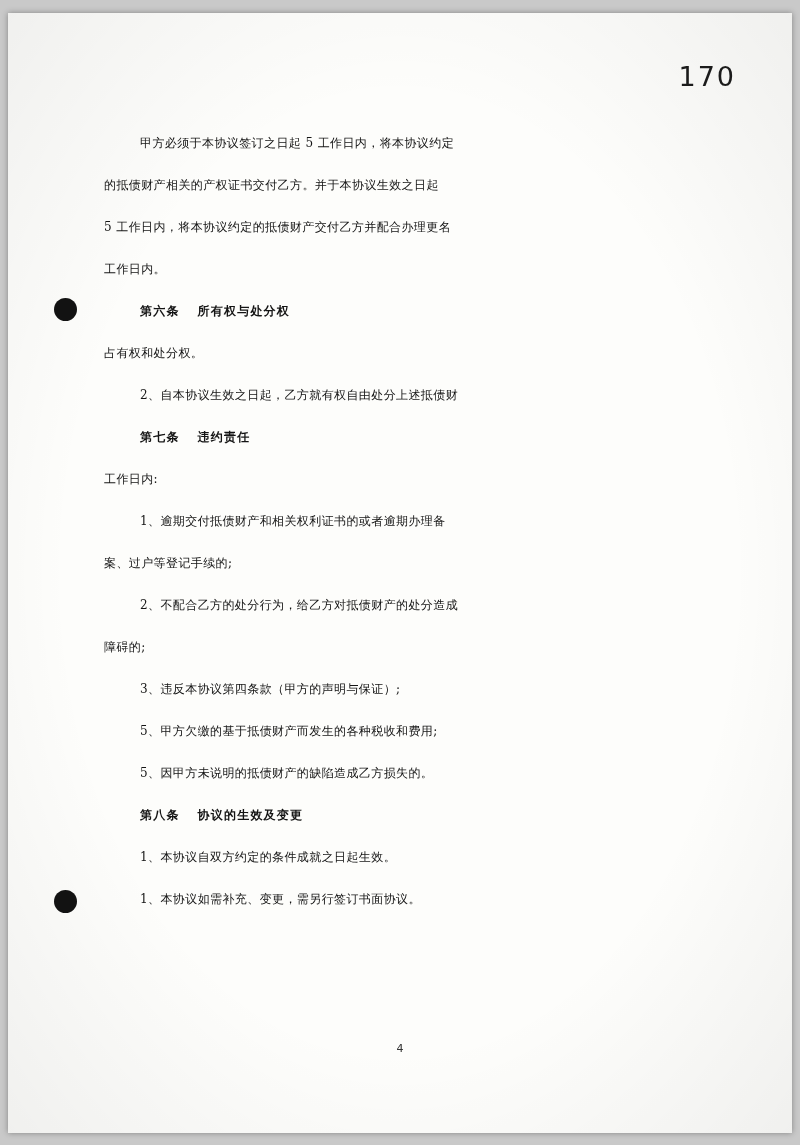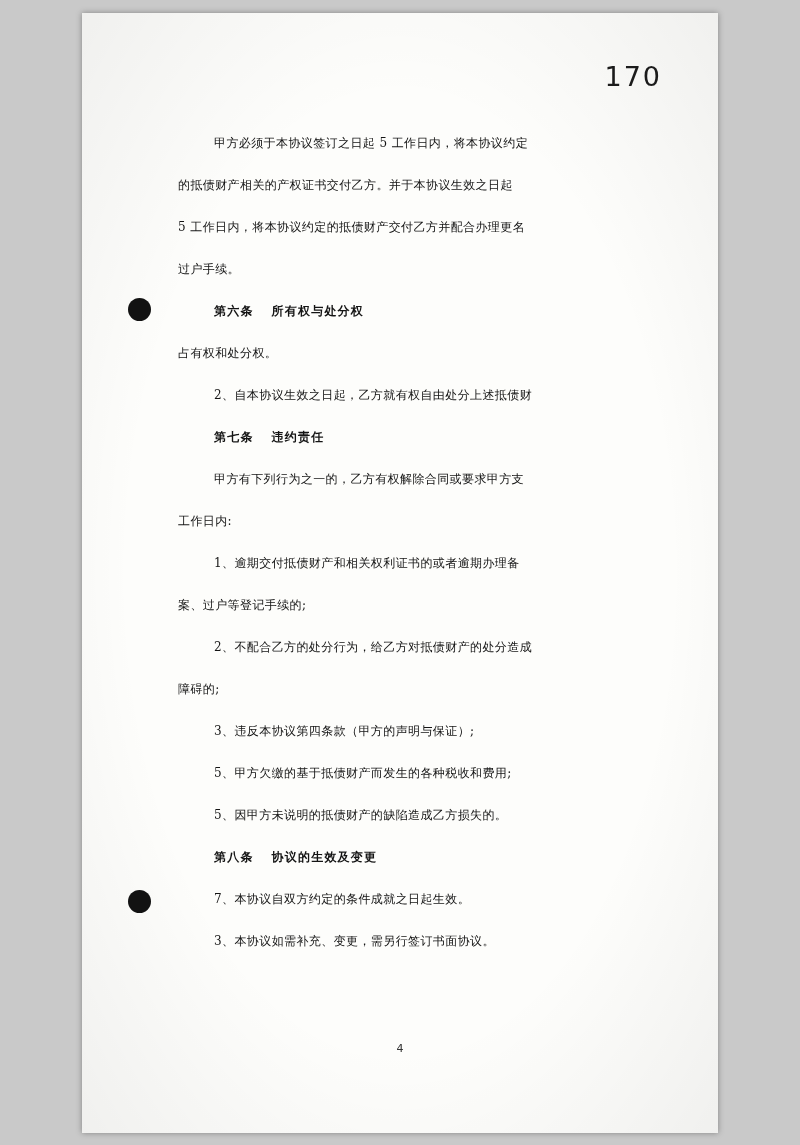--- a/index.html
+++ b/index.html
@@ -10,21 +10,21 @@
   body {
     width: 800px;
     height: 1145px;
     font-family: "DejaVu Serif", serif;
     display: flex;
     align-items: center;
     justify-content: center;
   }
   .page {
     position: relative;
-    width: 636px;
+    width: 784px;
     height: 1120px;
     background: #fdfdfb;
     box-shadow: 0 0 6px rgba(0,0,0,0.35);
     overflow: hidden;
   }
   
   .page:before {
     content: "";
     position: absolute;
     inset: 0;
@@ -96,39 +96,38 @@
   <div class="page-number-top">170</div>
 
   <div class="bullet bullet-1"></div>
   <div class="bullet bullet-2"></div>
 
   <div class="body-block">
 
     <p class="indent">甲方必须于本协议签订之日起 5 工作日内，将本协议约定</p>
     <p>的抵债财产相关的产权证书交付乙方。并于本协议生效之日起</p>
     <p>5 工作日内，将本协议约定的抵债财产交付乙方并配合办理更名</p>
-    <p>过户手续。</p>
+    <p>工作日内。</p>
 
     <p class="heading"><span>第六条</span><span class="gap"></span><span>所有权与处分权</span></p>
 
     <p>占有权和处分权。</p>
     <p class="indent">2、自本协议生效之日起，乙方就有权自由处分上述抵债财</p>
 
     <p class="heading"><span>第七条</span><span class="gap"></span><span>违约责任</span></p>
 
-    <p class="indent">甲方有下列行为之一的，乙方有权解除合同或要求甲方支</p>
     <p>工作日内:</p>
     <p class="indent">1、逾期交付抵债财产和相关权利证书的或者逾期办理备</p>
     <p>案、过户等登记手续的;</p>
     <p class="indent">2、不配合乙方的处分行为，给乙方对抵债财产的处分造成</p>
     <p>障碍的;</p>
     <p class="indent">3、违反本协议第四条款（甲方的声明与保证）;</p>
     <p class="indent">5、甲方欠缴的基于抵债财产而发生的各种税收和费用;</p>
     <p class="indent">5、因甲方未说明的抵债财产的缺陷造成乙方损失的。</p>
 
     <p class="heading"><span>第八条</span><span class="gap"></span><span>协议的生效及变更</span></p>
 
-    <p class="indent">7、本协议自双方约定的条件成就之日起生效。</p>
-    <p class="indent">3、本协议如需补充、变更，需另行签订书面协议。</p>
+    <p class="indent">1、本协议自双方约定的条件成就之日起生效。</p>
+    <p class="indent">1、本协议如需补充、变更，需另行签订书面协议。</p>
   </div>
 
   <div class="footer-number">4</div>
 </div>
 
 </body></html>

